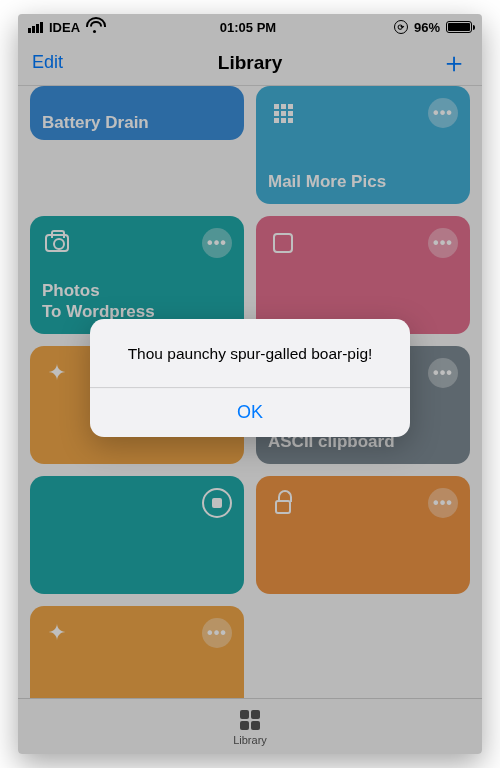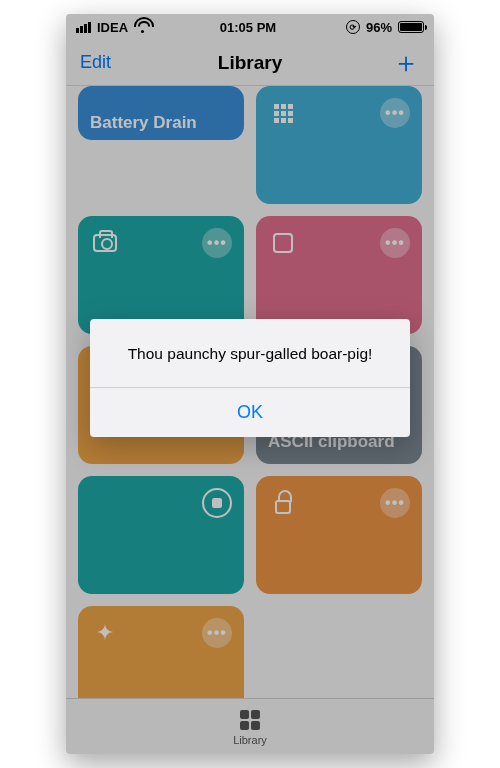--- a/index.html
+++ b/index.html
@@ -1,17 +1,17 @@
 <!DOCTYPE html>
 <html><head>
 <meta charset="utf-8">
 <style>
   * { margin: 0; padding: 0; box-sizing: border-box; }
   html, body { width: 500px; height: 768px; font-family: -apple-system, "Helvetica Neue", Arial, sans-serif; background: #fff; }
-  .frame { position: relative; width: 368px; height: 740px; margin: 14px auto; border-radius: 4px; box-shadow: 0 10px 30px rgba(0,0,0,0.35); overflow: hidden; background: #f7f7f7; }
+  .frame { position: relative; width: 464px; height: 740px; margin: 14px auto; border-radius: 4px; box-shadow: 0 10px 30px rgba(0,0,0,0.35); overflow: hidden; background: #f7f7f7; }
   
   .dim { position: absolute; inset: 0; background: rgba(0,0,0,0.25); pointer-events: none; z-index: 50; }
   
   .statusbar { position: absolute; top: 0; left: 0; right: 0; height: 26px; display: flex; align-items: center; justify-content: space-between; padding: 0 10px; font-size: 13px; font-weight: 600; z-index: 10; }
   .status-left, .status-right { display: flex; align-items: center; gap: 6px; }
   .signal-bars { display: flex; align-items: flex-end; gap: 1px; }
   .signal-bars span { width: 3px; background: #000; }
   .signal-bars span:nth-child(1){height:5px}.signal-bars span:nth-child(2){height:7px}.signal-bars span:nth-child(3){height:9px}.signal-bars span:nth-child(4){height:11px}
   .wifi { width: 16px; height: 12px; position: relative; }
   .wifi::before { content:""; position:absolute; width:16px;height:16px;border:2px solid #000;border-radius:50%;clip-path: polygon(0 0,100% 0,100% 55%,0 55%); top:-4px; left:0; border-bottom:none;}
@@ -51,21 +51,21 @@
   .ico-lock{width:16px;height:14px;border:2.5px solid #fff;border-radius:3px;position:relative;margin-top:8px;} .ico-lock::before{content:"";position:absolute;top:-12px;left:1px;width:10px;height:10px;border:2.5px solid #fff;border-bottom:none;border-radius:10px 10px 0 0;}
   
   .tabbar { position:absolute; bottom:0; left:0; right:0; height:56px; background:#f6f6f6; border-top:1px solid rgba(0,0,0,0.15); display:flex; z-index:10; }
   .tab { flex:1; display:flex; flex-direction:column; align-items:center; justify-content:center; gap:2px; font-size:11px; color:#8a8a8a; }
   .tab.active { color:#555; }
   .tab-ico { width:24px;height:24px; display:flex; align-items:center; justify-content:center; }
   .tab-grid4{display:grid;grid-template-columns:repeat(2,9px);gap:2px;} .tab-grid4 span{width:9px;height:9px;background:#555;border-radius:2px;}
   .tab-stack{position:relative;width:22px;height:18px;} .tab-stack span{position:absolute;left:0;width:22px;height:6px;background:#8a8a8a;transform:skewX(-0deg) scaleY(0.6) rotate(0);border-radius:2px;} .tab-stack span{clip-path: polygon(50% 0,100% 50%,50% 100%,0 50%);height:12px;}
   .tab-stack span:nth-child(1){top:0;} .tab-stack span:nth-child(2){top:5px;} .tab-stack span:nth-child(3){top:10px;}
   
-  .alert { position:absolute; left:50%; top:50%; transform:translate(-50%,-55%); width: 320px; background:#f2f2f4; border-radius:4px; overflow:hidden; z-index:100; box-shadow: 0 8px 30px rgba(0,0,0,0.25); }
+  .alert { position:absolute; left:50%; top:50%; transform:translate(-50%,-55%); width: 320px; background:#f2f2f4; border-radius:14px; overflow:hidden; z-index:100; box-shadow: 0 8px 30px rgba(0,0,0,0.25); }
   .alert-msg { padding: 26px 20px 24px; text-align:center; font-size:15.5px; color:#000; }
   .alert-sep { height:1px; background: rgba(0,0,0,0.15); }
   .alert-btn { text-align:center; padding: 14px 0; font-size:18px; color:#007aff; font-weight:400; }
 </style>
 </head>
 <body>
 
 <div class="frame">
 
   <div class="statusbar">
@@ -112,28 +112,30 @@
                 <span></span>
                 <span></span>
                 <span></span>
                 <span></span>
                 <span></span>
                 <span></span>
               </div>
             </div>
             <div class="card-menu">•••</div>
           </div>
+          <div class="card-title">Mail More Pics</div>
         </div>
         <div class="card c-teal2">
           <div class="card-top">
             <div class="card-icon">
               <div class="ico-camera"></div>
             </div>
             <div class="card-menu">•••</div>
           </div>
+          <div class="card-title">Photos<br>To Wordpress</div>
         </div>
         <div class="card c-pink">
           <div class="card-top">
             <div class="card-icon">
               <div class="ico-square"></div>
             </div>
             <div class="card-menu">•••</div>
           </div>
           <div class="card-title"></div>
         </div>

